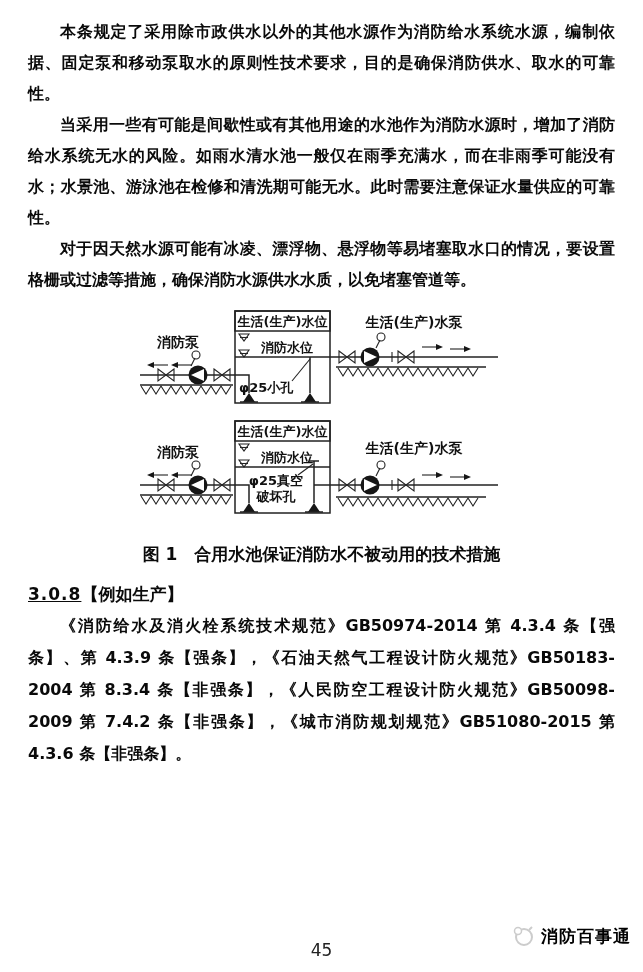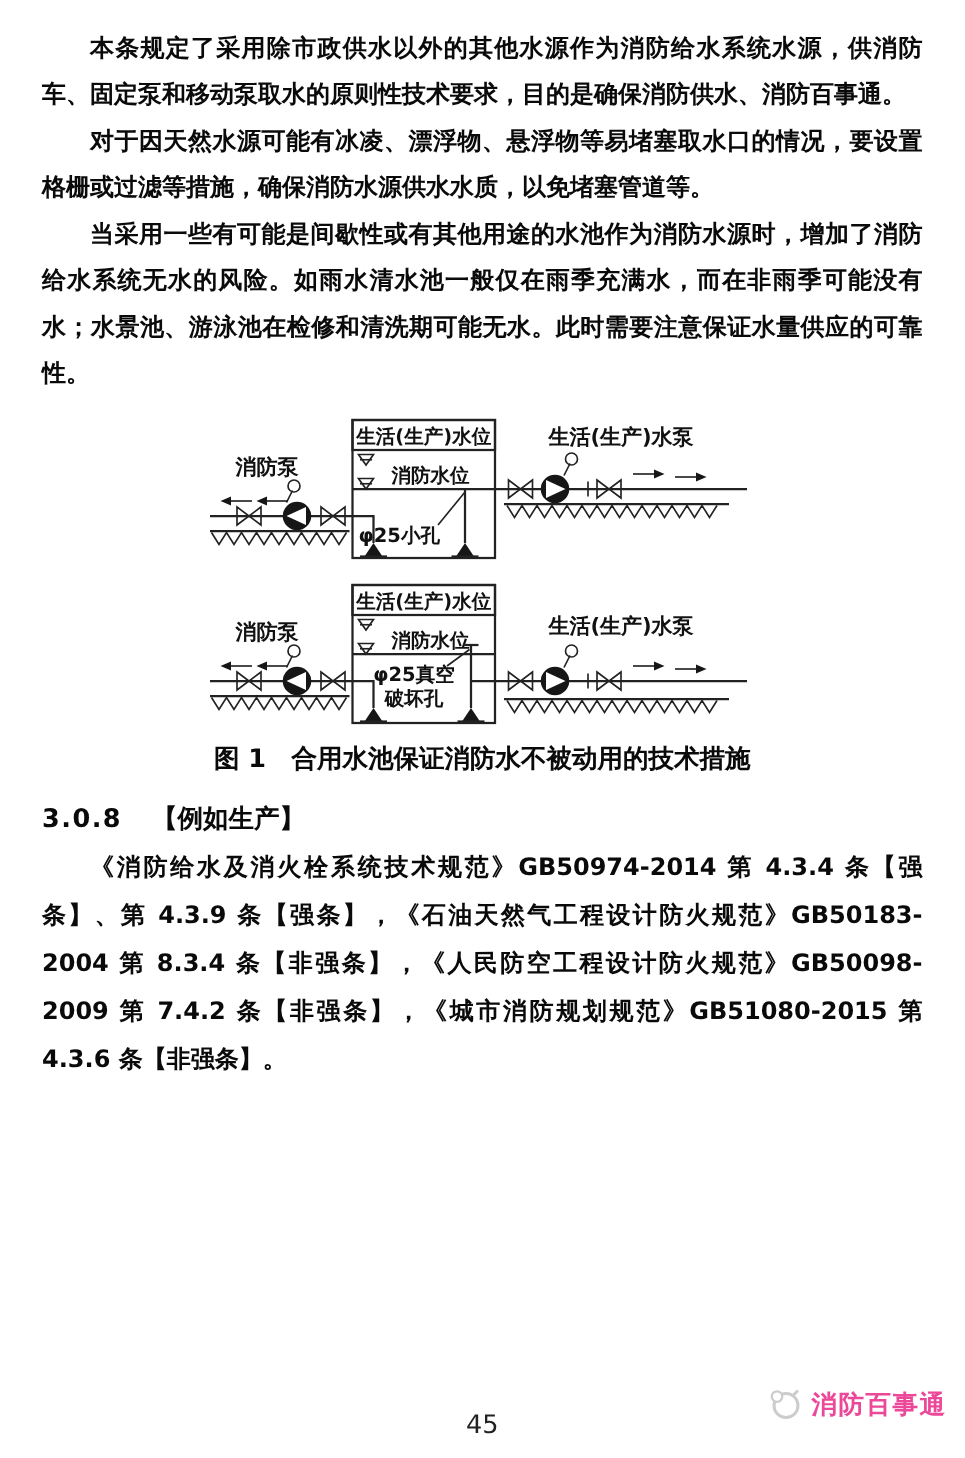--- a/index.html
+++ b/index.html
@@ -7,48 +7,48 @@
     width:643px;height:972px;background:#ffffff;position:relative;overflow:hidden;
     font-family:"DejaVu Sans","Liberation Sans",sans-serif;color:#0a0a0a;
   }
   .content{padding:16px 28px 0 28px;}
   p.bp{
     margin:0;font-size:16px;line-height:31px;font-weight:700;
     text-align:justify;text-indent:2em;
   }
   .fig{width:364px;margin:10px auto 0 auto;}
   .fig svg{display:block;margin:0 auto;}
-  .caption{margin:1px 0 0 0;font-size:17px;font-weight:700;text-align:center;line-height:30px;}
+  .caption{margin:18px 0 0 0;font-size:17px;font-weight:700;text-align:center;line-height:30px;}
   .sec{margin:10px 0 0 0;font-size:17px;font-weight:700;line-height:31px;}
-  .sec .num{margin-right:20px;letter-spacing:1px;}
+  .sec .num{letter-spacing:1px;text-decoration:underline;}
   p.refs{margin:0;font-size:16px;line-height:32px;font-weight:700;text-align:justify;text-indent:2em;}
   .pagenum{
     position:absolute;bottom:12px;left:0;width:100%;text-align:center;
     font-size:17px;font-weight:400;color:#222;
   }
   .wm{
     position:absolute;right:12px;bottom:24px;display:flex;align-items:center;gap:4px;
-    color:#ec4899;font-size:17px;font-weight:700;letter-spacing:1px;
+    color:#000000;font-size:17px;font-weight:700;letter-spacing:1px;
   }
   
   .ln{stroke:#222;stroke-width:1.5;fill:none;}
   .lnthin{stroke:#222;stroke-width:1.1;fill:none;}
   .blk{fill:#161616;stroke:none;}
   text.dlab{font-size:13px;font-weight:700;fill:#111;
     font-family:"DejaVu Sans","Liberation Sans",sans-serif;}
   text.dlab-big{font-size:14px;font-weight:700;fill:#111;
     font-family:"DejaVu Sans","Liberation Sans",sans-serif;}
 </style>
 </head>
 <body>
 
 <div class="content">
-  <p class="bp">本条规定了采用除市政供水以外的其他水源作为消防给水系统水源，供消防车、固定泵和移动泵取水的原则性技术要求，目的是确保消防供水、消防百事通。</p>
+  <p class="bp">本条规定了采用除市政供水以外的其他水源作为消防给水系统水源，编制依据、固定泵和移动泵取水的原则性技术要求，目的是确保消防供水、取水的可靠性。</p>
+  <p class="bp">当采用一些有可能是间歇性或有其他用途的水池作为消防水源时，增加了消防给水系统无水的风险。如雨水清水池一般仅在雨季充满水，而在非雨季可能没有水；水景池、游泳池在检修和清洗期可能无水。此时需要注意保证水量供应的可靠性。</p>
   <p class="bp">对于因天然水源可能有冰凌、漂浮物、悬浮物等易堵塞取水口的情况，要设置格栅或过滤等措施，确保消防水源供水水质，以免堵塞管道等。</p>
-  <p class="bp">当采用一些有可能是间歇性或有其他用途的水池作为消防水源时，增加了消防给水系统无水的风险。如雨水清水池一般仅在雨季充满水，而在非雨季可能没有水；水景池、游泳池在检修和清洗期可能无水。此时需要注意保证水量供应的可靠性。</p>
 
   <div class="fig">
 
     <svg width="364" height="106" viewBox="0 0 364 106">
       <defs>
         <path id="zz18" class="lnthin" d="M0,0 l5,8 l5,-8 l5,8 l5,-8 l5,8 l5,-8 l5,8 l5,-8 l5,8 l5,-8 l5,8 l5,-8 l5,8 l5,-8 l5,8 l5,-8 l5,8 l5,-8"></path>
         <path id="zz28" class="lnthin" d="M0,0 l5,8 l5,-8 l5,8 l5,-8 l5,8 l5,-8 l5,8 l5,-8 l5,8 l5,-8 l5,8 l5,-8 l5,8 l5,-8 l5,8 l5,-8 l5,8 l5,-8 l5,8 l5,-8 l5,8 l5,-8 l5,8 l5,-8 l5,8 l5,-8 l5,8 l5,-8"></path>
         <g id="vlv">
             <path class="lnthin" fill="#fff" d="M-8,-6 L0,0 L-8,6 Z M8,-6 L0,0 L8,6 Z"></path>
           </g>

